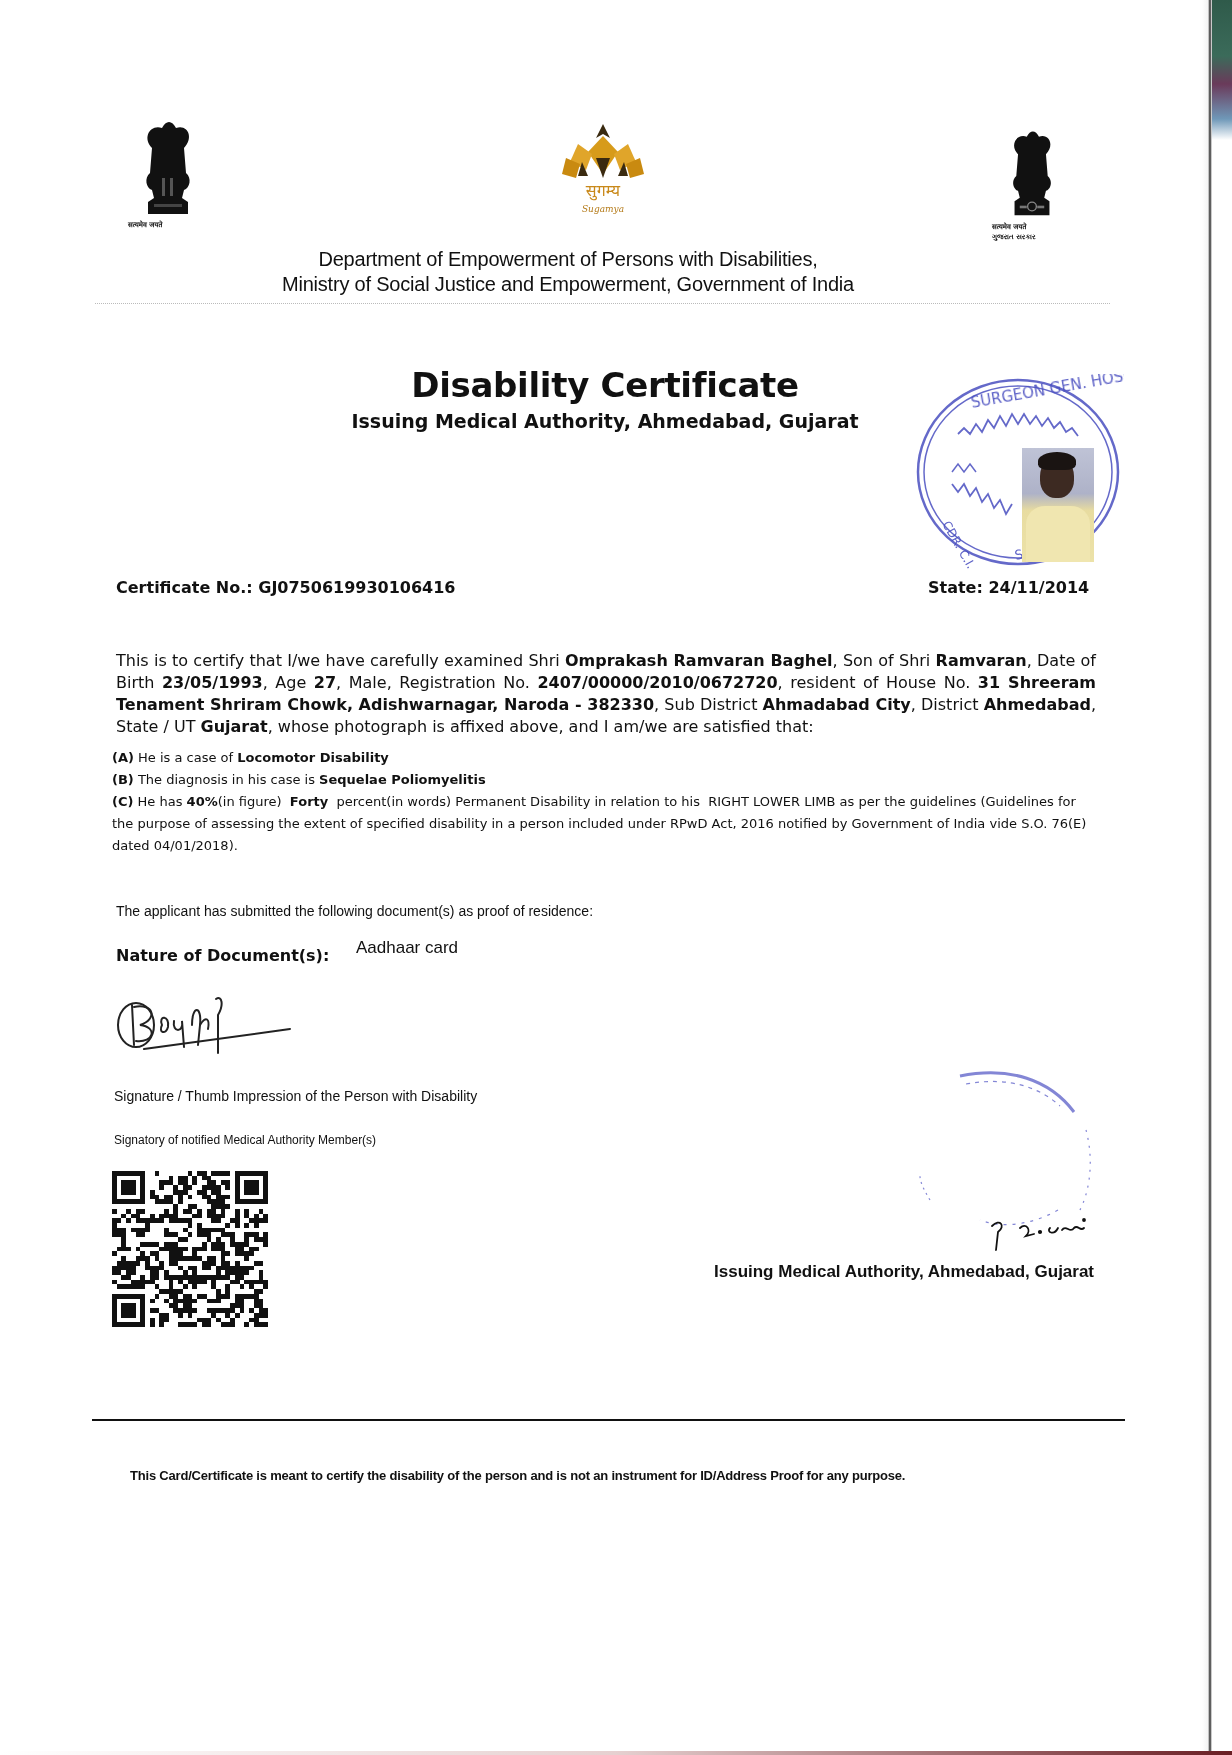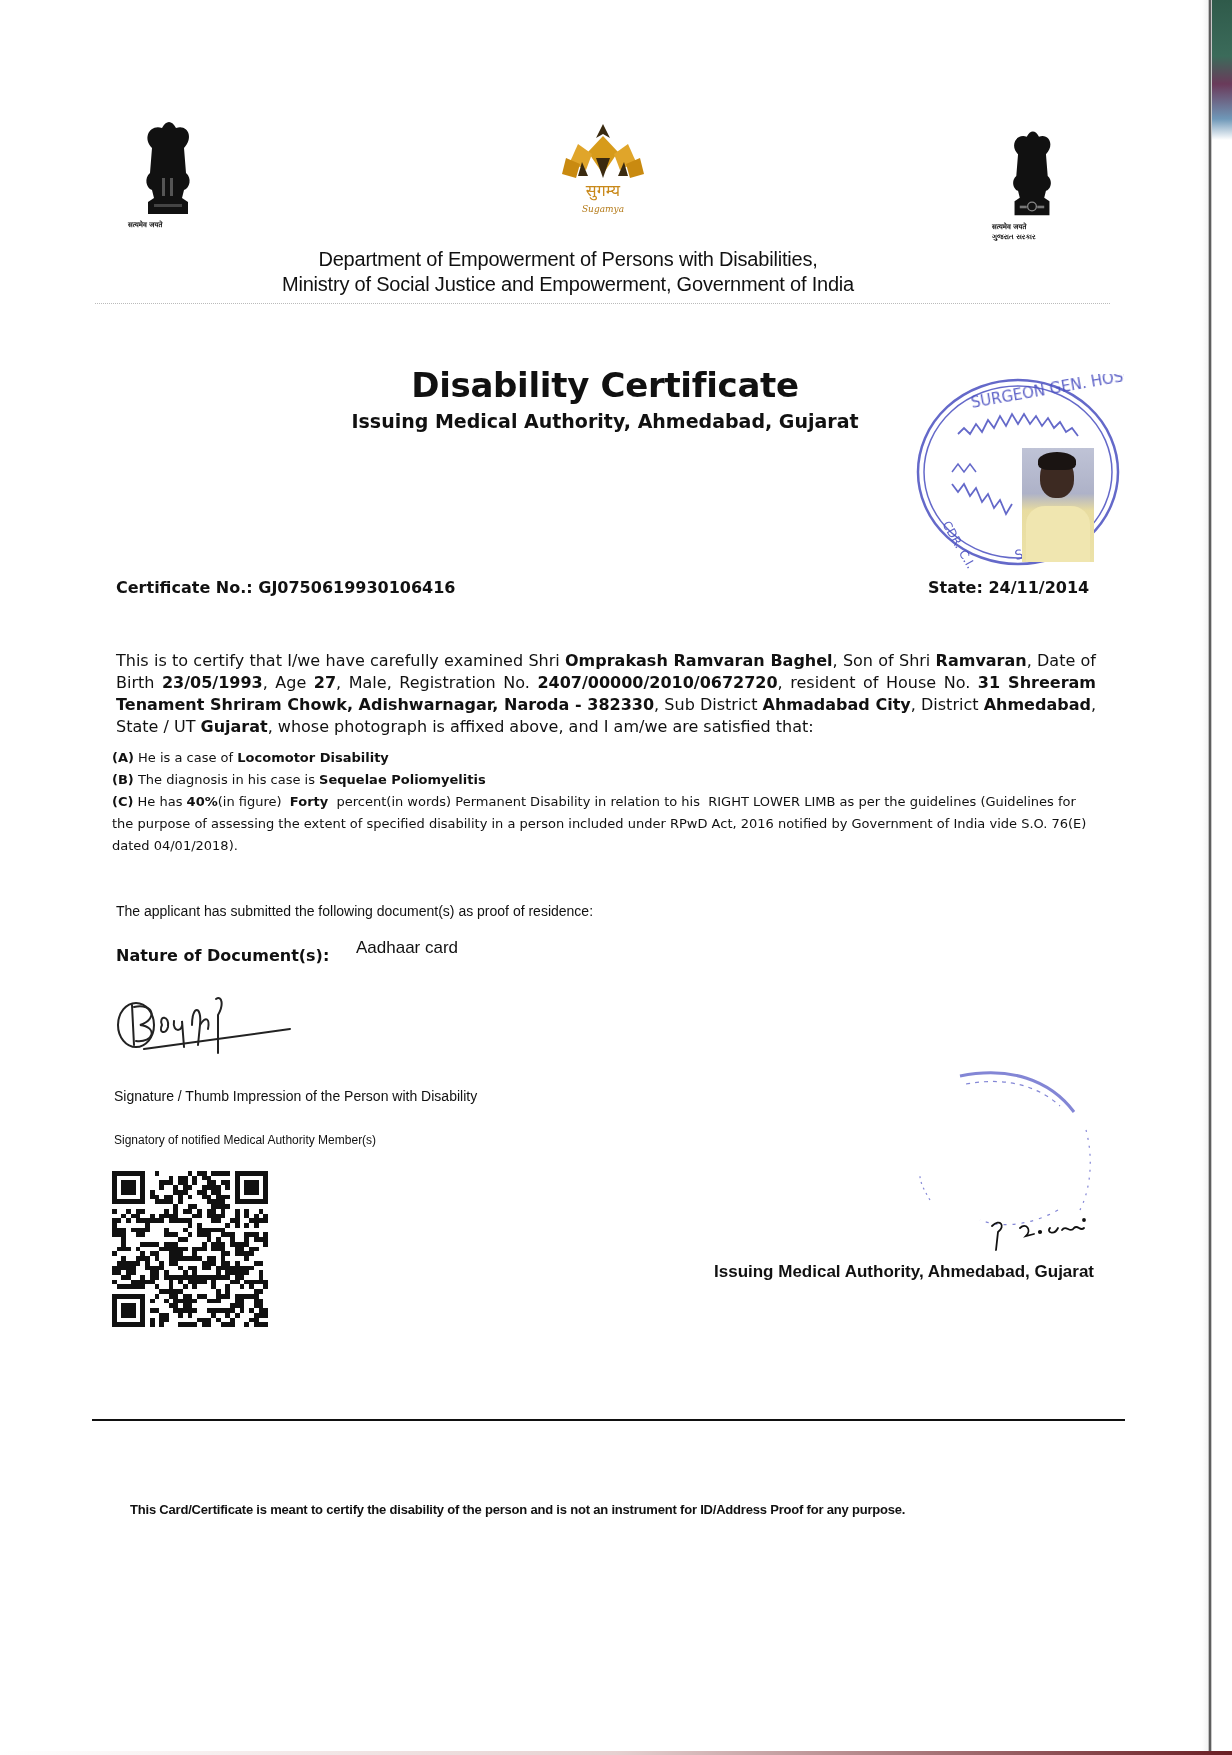--- a/index.html
+++ b/index.html
@@ -95,21 +95,21 @@
   #sig-caption { position: absolute; left: 114px; top: 1088px; font-family: "Liberation Sans", sans-serif; font-size: 14px; }
   #signatory-caption { position: absolute; left: 114px; top: 1133px; font-family: "Liberation Sans", sans-serif; font-size: 12px; }
 
   #qr { position: absolute; left: 112px; top: 1170px; width: 156px; height: 158px; }
 
   #auth-stamp { position: absolute; left: 890px; top: 1060px; width: 210px; height: 170px; }
   #auth-sign { position: absolute; left: 980px; top: 1212px; width: 120px; height: 40px; }
   #issuing-authority { position: absolute; left: 714px; top: 1262px; font-family: "Liberation Sans", sans-serif; font-size: 17px; font-weight: bold; }
 
   .footer-rule { position: absolute; left: 92px; top: 1419px; width: 1033px; height: 2px; background: #111; }
-  #footer-note { position: absolute; left: 130px; top: 1502px; font-family: "Liberation Sans", sans-serif; font-size: 13px; font-weight: bold; letter-spacing: -0.2px; }
+  #footer-note { position: absolute; left: 130px; top: 1468px; font-family: "Liberation Sans", sans-serif; font-size: 13px; font-weight: bold; letter-spacing: -0.2px; }
 </style>
 </head>
 <body>
 
 <div class="page-edge">
     <div class="tint"></div>
   </div>
 <div class="bottom-edge"></div>
 
 <div class="emblem" id="emblem-left">

